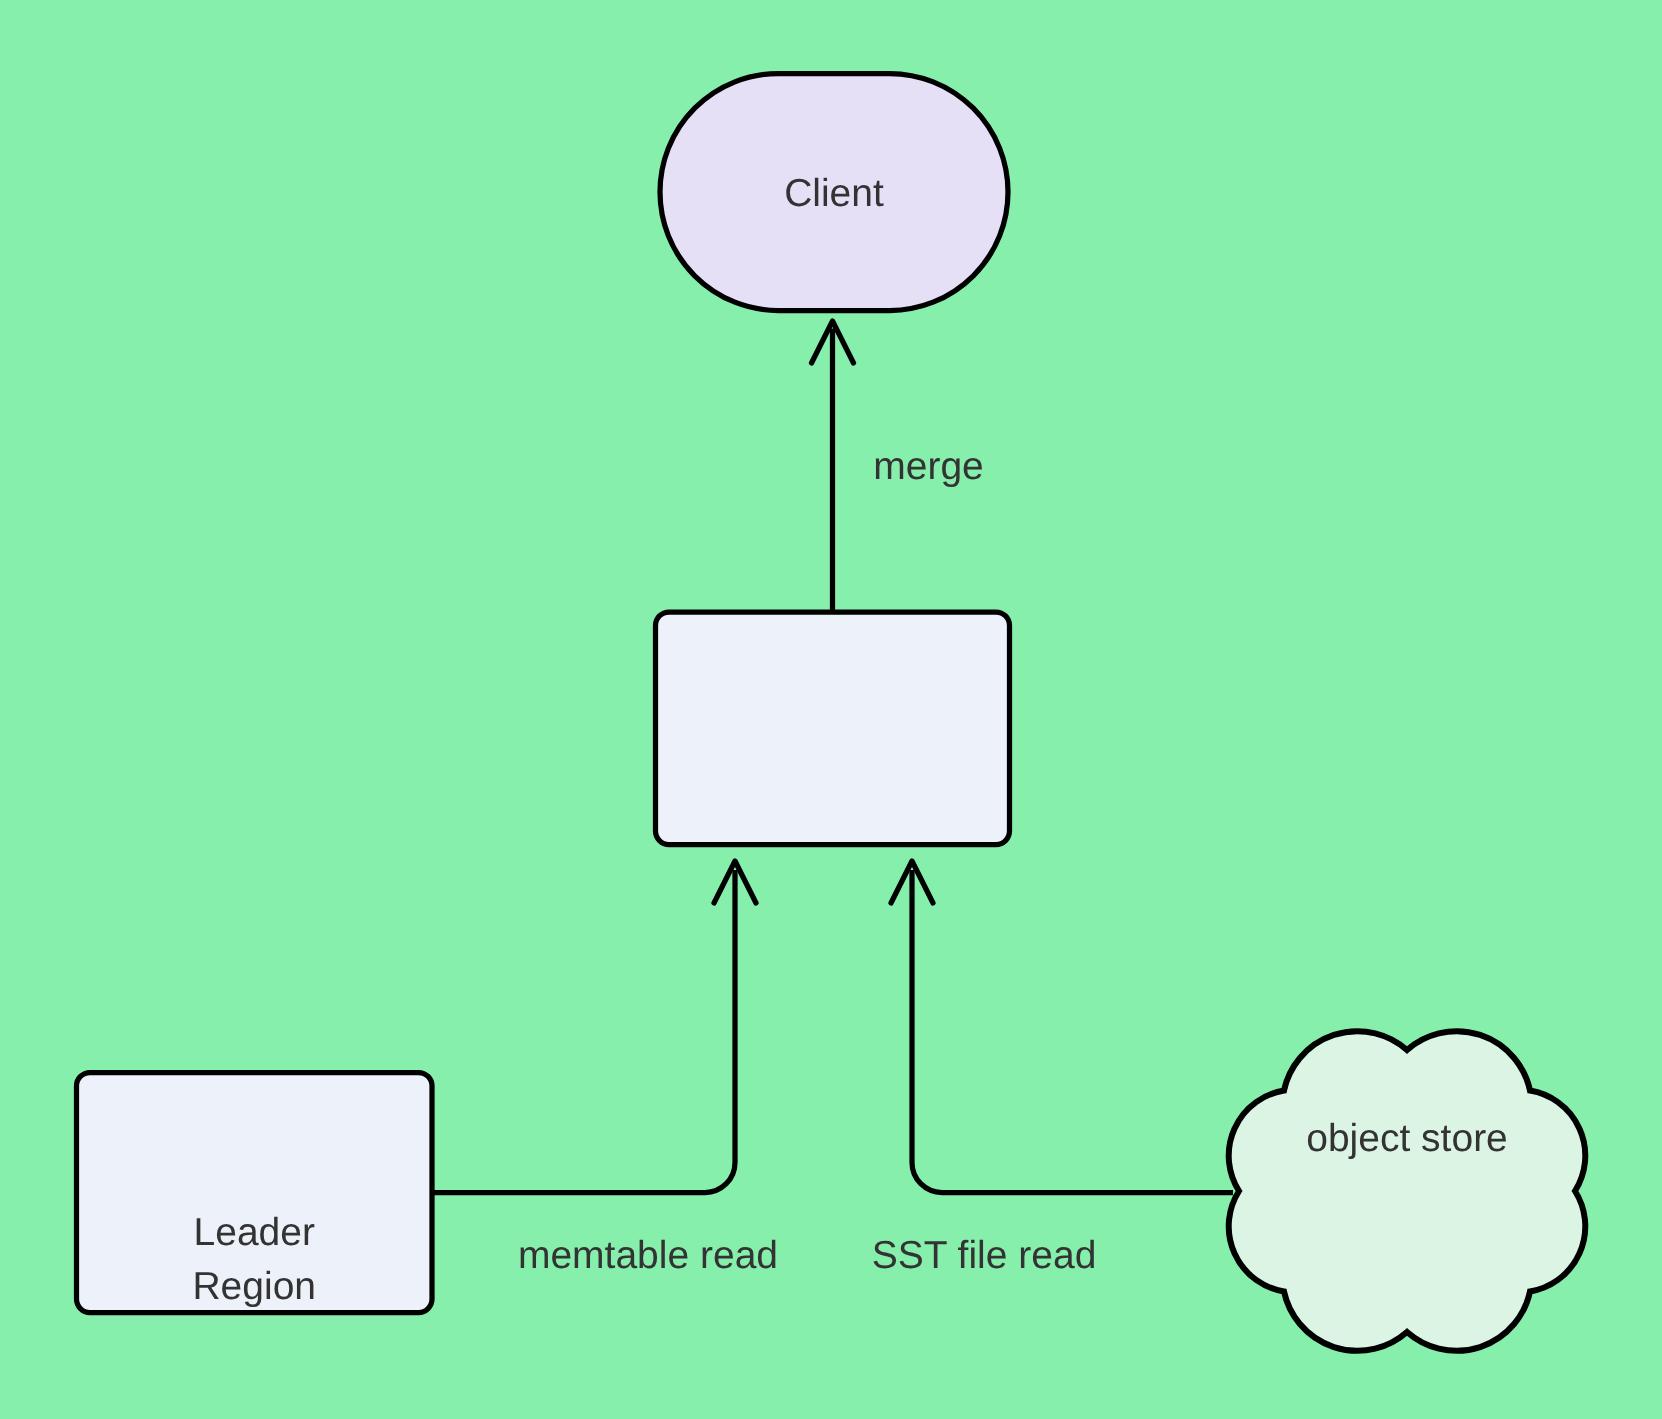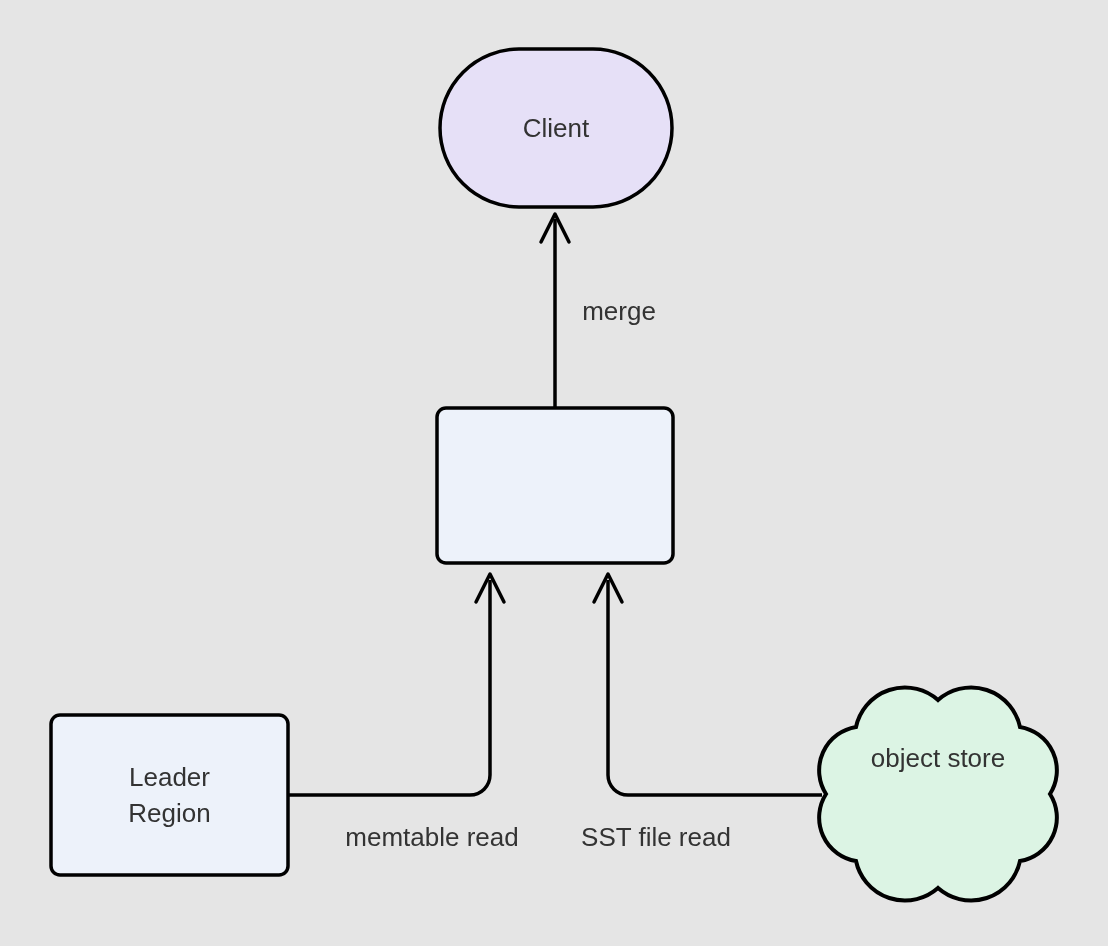--- a/index.html
+++ b/index.html
@@ -1,20 +1,20 @@
 <!DOCTYPE html>
 <html><head>
 <meta charset="utf-8">
 <style>
   html, body { margin: 0; padding: 0; background: #ffffff; }
   .canvas {
     position: relative;
     width: 1108px;
     height: 946px;
-    background: #e5e5e5;
+    background: #86efac;
     font-family: "Liberation Sans", sans-serif;
     color: #333333;
     overflow: hidden;
   }
   .canvas svg { position: absolute; left: 0; top: 0; }
   .edge-line {
     fill: none;
     stroke: #000000;
     stroke-width: 3.5px;
   }
@@ -89,21 +89,21 @@
              A50 50 0 0 1 938 888
              A50 50 0 0 1 856 861
              A44 44 0 0 1 826 794 Z" fill="#dcf4e4"></path>
   </svg>
 
   <div class="node-label" style="left:440px; top:49px; width:232px; height:158px;">
     <span class="wrap">Client</span>
   </div>
 
 
-  <div class="node-label" style="left:51px; top:715px; width:237px; height:160px;">
+  <div class="node-label" style="left:51px; top:715px; width:237px; height:160px;align-items:flex-end;">
     <span class="wrap" style="max-width:130px;">Leader Region</span>
   </div>
 
   <div class="node-label" style="left:818px; top:659px; width:240px; height:198px; white-space:nowrap;">
     <span class="wrap">object store</span>
   </div>
 
   <div class="edge-label" style="left:619px; top:311px;text-align:right;">merge</div>
 
   <div class="edge-label" style="left:432px; top:837px;">memtable read</div>

